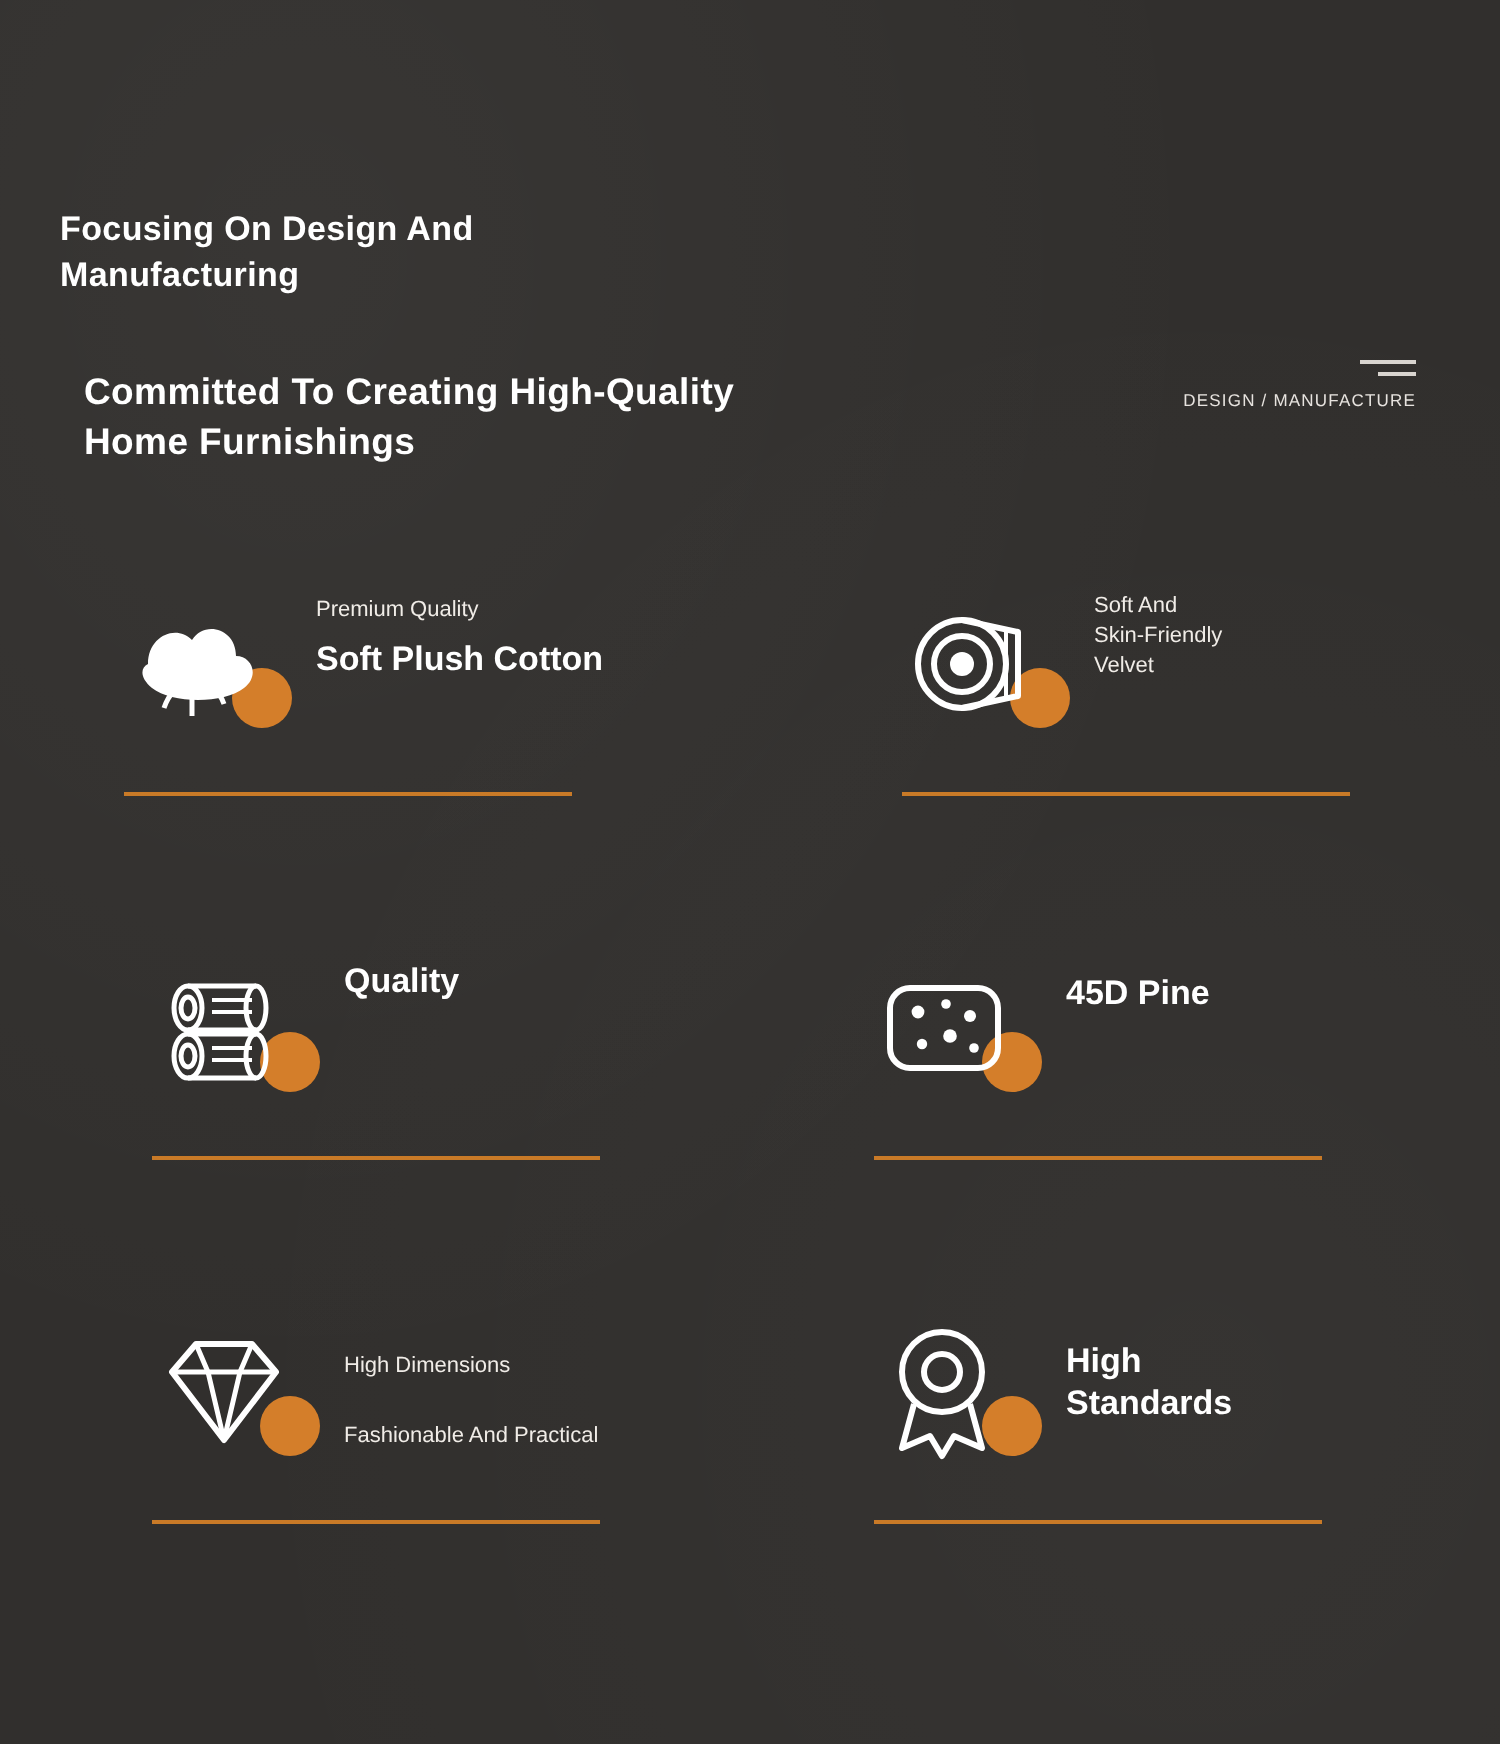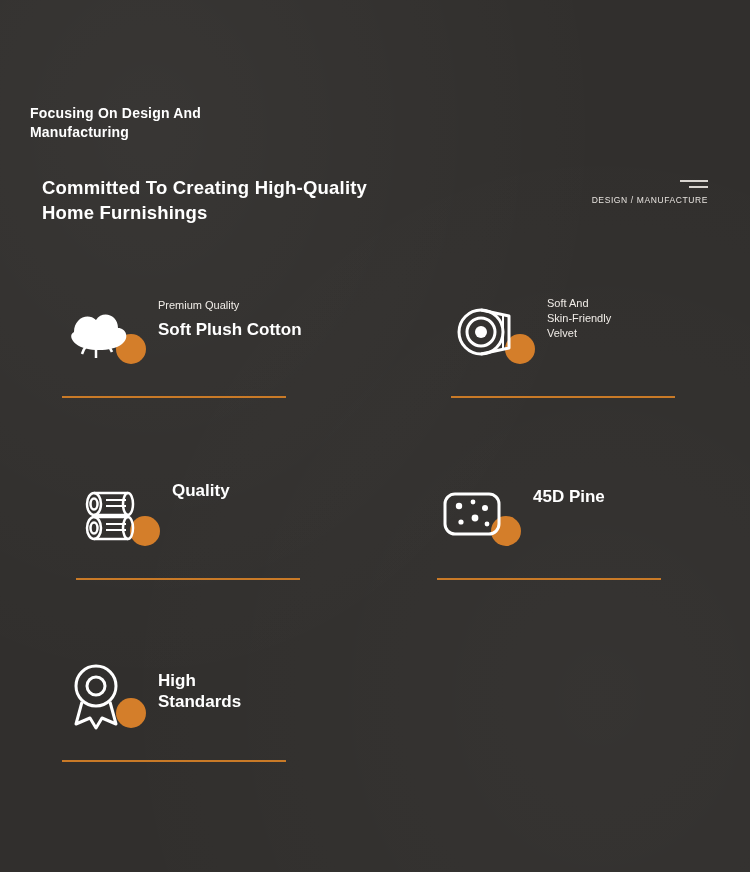--- a/index.html
+++ b/index.html
@@ -26,21 +26,21 @@
   }
 
   
   .headings {
     position: absolute;
     left: 30px;
     top: 104px;
     width: 560px;
   }
   .headline-1 {
-    font-size: 14px;
+    font-size: 17px;
     line-height: 1.33;
     font-weight: bold;
     color: #ffffff;
     letter-spacing: 0.2px;
     margin: 0;
     white-space: pre-line;
   }
   .headline-2 {
     font-size: 18.5px;
     line-height: 1.33;
@@ -277,20 +277,39 @@
             <div class="t-gap"></div>
             <div class="t-big">45D Pine</div>
           </div>
           <div class="underline"></div>
         </div>
       </div>
     </div>
 
     <div class="grid-row">
 
+      <div class="cell left">
+        <div class="cell-inner">
+          <div class="icon-wrap">
+            <div class="icon-dot"></div>
+            <svg class="icon-art" width="80" height="72" viewBox="0 0 80 72" fill="none">
+              <path d="M10 26 L22 12 L50 12 L62 26 L36 60 Z" stroke="#ffffff" stroke-width="3" fill="none" stroke-linejoin="round"></path>
+              <path d="M10 26 L62 26" stroke="#ffffff" stroke-width="2.5"></path>
+              <path d="M22 12 L28 26 L36 60" stroke="#ffffff" stroke-width="2.5" fill="none"></path>
+              <path d="M50 12 L44 26 L36 60" stroke="#ffffff" stroke-width="2.5" fill="none"></path>
+            </svg>
+          </div>
+          <div class="texts" style="top:16px;">
+            <div class="t-small">High Dimensions</div>
+            <div style="height:20px;"></div>
+            <div class="t-small">Fashionable And Practical</div>
+          </div>
+          <div class="underline"></div>
+        </div>
+      </div>
 
       <div class="cell right">
         <div class="cell-inner">
           <div class="icon-wrap">
             <div class="icon-dot"></div>
             <svg class="icon-art" width="80" height="72" viewBox="0 0 80 72" fill="none">
               <circle cx="34" cy="26" r="20" stroke="#ffffff" stroke-width="3" fill="none"></circle>
               <circle cx="34" cy="26" r="9" stroke="#ffffff" stroke-width="3" fill="none"></circle>
               <path d="M20 42 L14 64 L28 58 L34 68 L40 58 L54 64 L48 42" stroke="#ffffff" stroke-width="3" fill="none" stroke-linejoin="round"></path>
             </svg>

